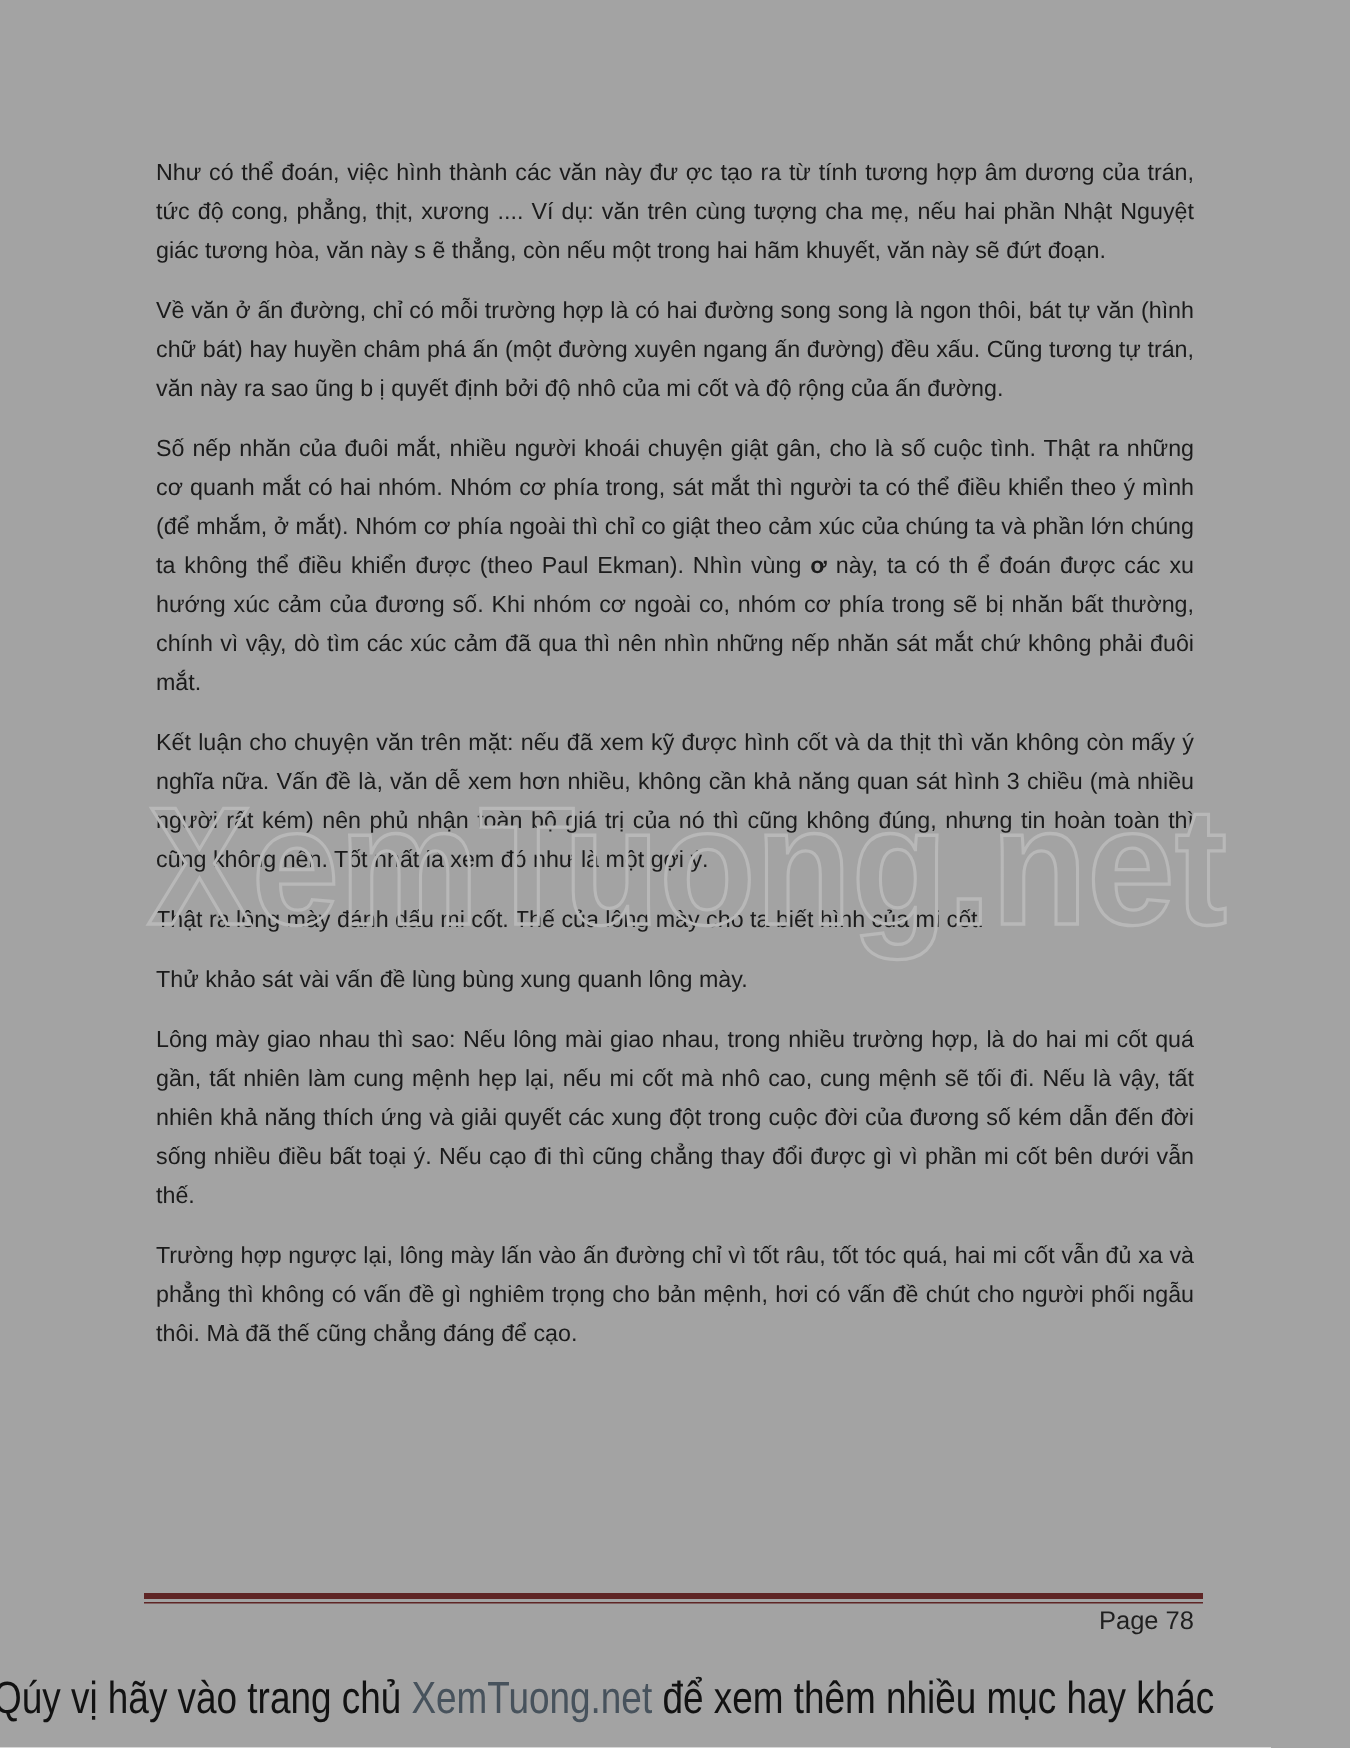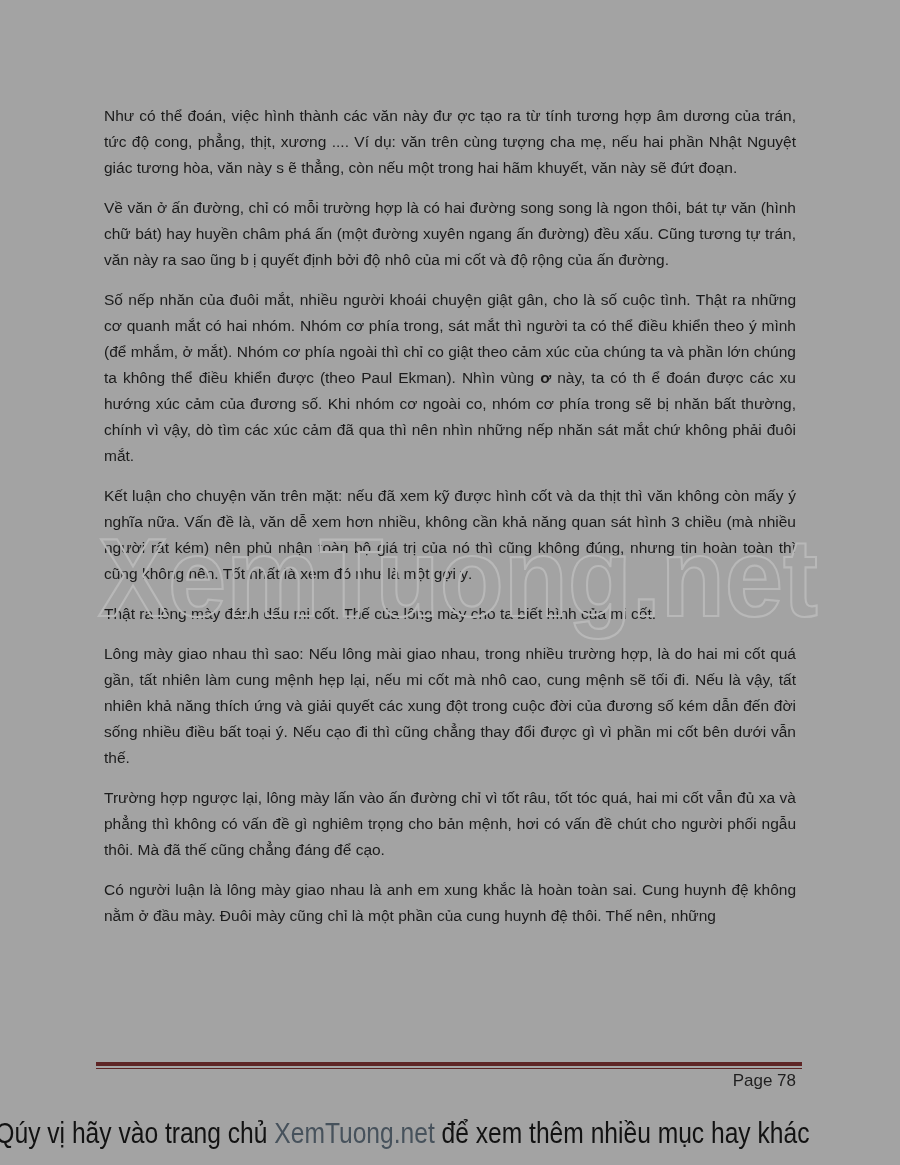--- a/index.html
+++ b/index.html
@@ -83,23 +83,23 @@
 <body>
 
 <div class="page">
 
   <div class="content">
     <p class="para">Như có thể đoán, việc hình thành các văn này đư ợc tạo ra từ tính tương hợp âm dương của trán, tức độ cong, phẳng, thịt, xương .... Ví dụ: văn trên cùng tượng cha mẹ, nếu hai phần Nhật Nguyệt giác tương hòa, văn này s ẽ thẳng, còn nếu một trong hai hãm khuyết, văn này sẽ đứt đoạn.</p>
     <p class="para">Về văn ở ấn đường, chỉ có mỗi trường hợp là có hai đường song song là ngon thôi, bát tự văn (hình chữ bát) hay huyền châm phá ấn (một đường xuyên ngang ấn đường) đều xấu. Cũng tương tự trán, văn này ra sao ũng b ị quyết định bởi độ nhô của mi cốt và độ rộng của ấn đường.</p>
     <p class="para"><span>Số nếp nhăn của đuôi mắt, nhiều người khoái chuyện giật gân, cho là số cuộc tình. Thật ra những cơ quanh mắt có hai nhóm. Nhóm cơ phía trong, sát mắt thì người ta có thể điều khiển theo ý mình (để mhắm, ở mắt). Nhóm cơ phía ngoài thì chỉ co giật theo cảm xúc của chúng ta và phần lớn chúng ta không thể điều khiển được (theo Paul Ekman). Nhìn vùng </span><span class="bold">ơ</span><span> này, ta có th ể đoán được các xu hướng xúc cảm của đương số. Khi nhóm cơ ngoài co, nhóm cơ phía trong sẽ bị nhăn bất thường, chính vì vậy, dò tìm các xúc cảm đã qua thì nên nhìn những nếp nhăn sát mắt chứ không phải đuôi mắt.</span></p>
     <p class="para">Kết luận cho chuyện văn trên mặt: nếu đã xem kỹ được hình cốt và da thịt thì văn không còn mấy ý nghĩa nữa. Vấn đề là, văn dễ xem hơn nhiều, không cần khả năng quan sát hình 3 chiều (mà nhiều người rất kém) nên phủ nhận toàn bộ giá trị của nó thì cũng không đúng, nhưng tin hoàn toàn thì cũng không nên. Tốt nhất là xem đó như là một gợi ý.</p>
     <p class="para">Thật ra lông mày đánh dấu mi cốt. Thế của lông mày cho ta biết hình của mi cốt.</p>
+    <p class="para">Thử khảo sát vài vấn đề lùng bùng xung quanh lông mày.</p>
     <p class="para">Lông mày giao nhau thì sao: Nếu lông mài giao nhau, trong nhiều trường hợp, là do hai mi cốt quá gần, tất nhiên làm cung mệnh hẹp lại, nếu mi cốt mà nhô cao, cung mệnh sẽ tối đi. Nếu là vậy, tất nhiên khả năng thích ứng và giải quyết các xung đột trong cuộc đời của đương số kém dẫn đến đời sống nhiều điều bất toại ý. Nếu cạo đi thì cũng chẳng thay đổi được gì vì phần mi cốt bên dưới vẫn thế.</p>
     <p class="para">Trường hợp ngược lại, lông mày lấn vào ấn đường chỉ vì tốt râu, tốt tóc quá, hai mi cốt vẫn đủ xa và phẳng thì không có vấn đề gì nghiêm trọng cho bản mệnh, hơi có vấn đề chút cho người phối ngẫu thôi. Mà đã thế cũng chẳng đáng để cạo.</p>
-    <p class="para">Có người luận là lông mày giao nhau là anh em xung khắc là hoàn toàn sai. Cung huynh đệ không nằm ở đầu mày. Đuôi mày cũng chỉ là một phần của cung huynh đệ thôi. Thế nên, những</p>
   </div>
 
   <div class="watermark">
     <svg width="740" height="175" viewBox="0 0 740 175" aria-hidden="true">
       <text x="370" y="118" text-anchor="middle" textLength="720" lengthAdjust="spacingAndGlyphs">XemTuong.net</text>
     </svg>
   </div>
 
   <div class="footer-rule">
     <div class="rule-thick"></div>

